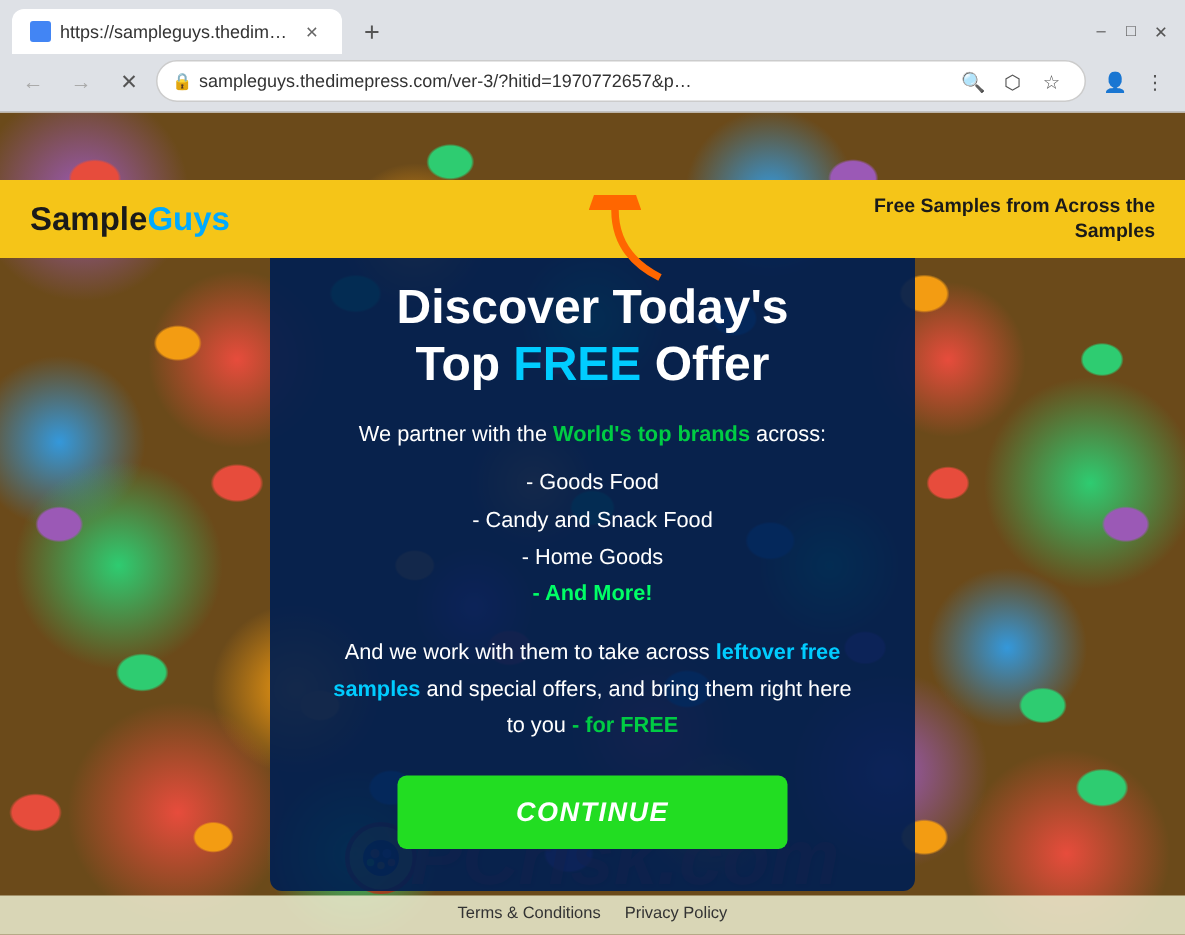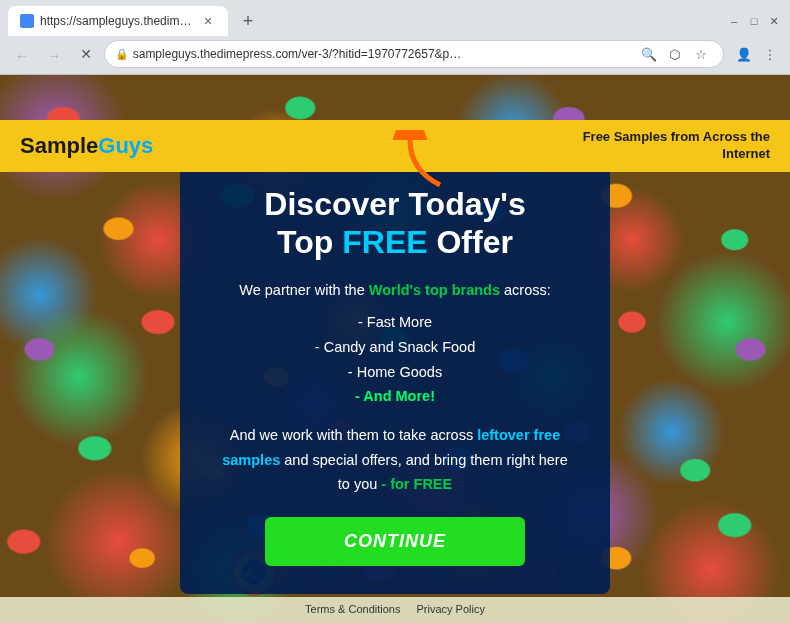--- a/index.html
+++ b/index.html
@@ -480,21 +480,21 @@
   <div class="page-content">
 
     <div class="candy-bg"></div>
 
     <div class="site-header">
       <div class="site-logo">
         <span class="logo-sample">Sample</span><span class="logo-guys">Guys</span>
       </div>
       <div class="header-tagline">
         <span>Free Samples from Across the</span><br>
-        <span>Internet</span>
+        <span>Samples</span>
       </div>
     </div>
 
     <div class="arrow-indicator">
       <svg class="arrow-up-right" viewBox="0 0 70 60">
         <defs>
           <marker id="arrowhead" markerWidth="10" markerHeight="7" refX="0" refY="3.5" orient="auto">
             <polygon points="0 0, 10 3.5, 0 7" fill="#ff6600"></polygon>
           </marker>
         </defs>
@@ -506,21 +506,21 @@
       <div class="modal">
         <div class="modal-title">
           <span>Discover Today's</span><br>
           <span>Top </span><span class="free">FREE</span><span> Offer</span>
         </div>
         <div class="modal-body">
           <p>
             <span>We partner with the </span><span class="highlight">World's top brands</span><span> across:</span>
           </p>
           <div class="list-items">
-            <div>- Fast More</div>
+            <div>- Goods Food</div>
             <div>- Candy and Snack Food</div>
             <div>- Home Goods</div>
             <div style="color:#00ff66;font-weight:bold;">- And More!</div>
           </div>
           <p style="margin-top:14px;">
             <span>And we work with them to take across </span><span class="highlight" style="color:#00ccff;">leftover free samples</span><span> and special offers, and bring them right here to you </span><span class="highlight-yellow" style="color:#00cc44;font-weight:bold;">- for FREE</span>
           </p>
         </div>
         <button class="continue-btn">CONTINUE</button>
       </div>

